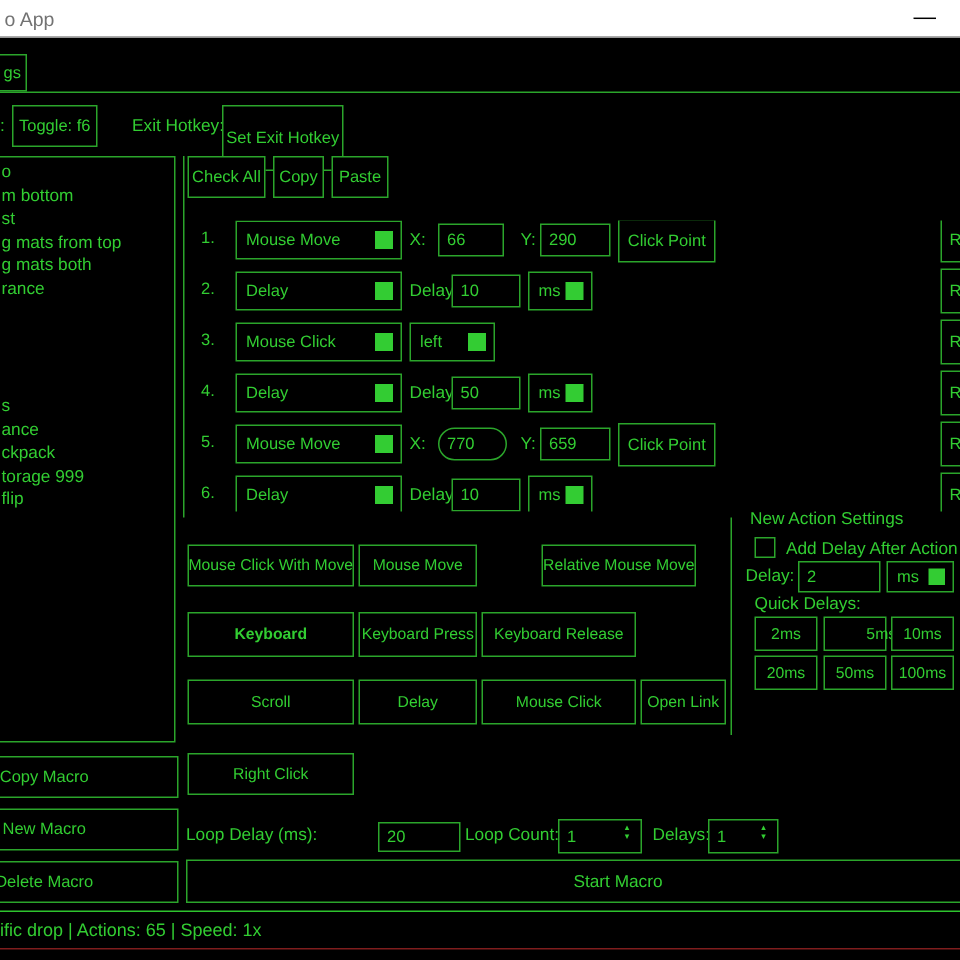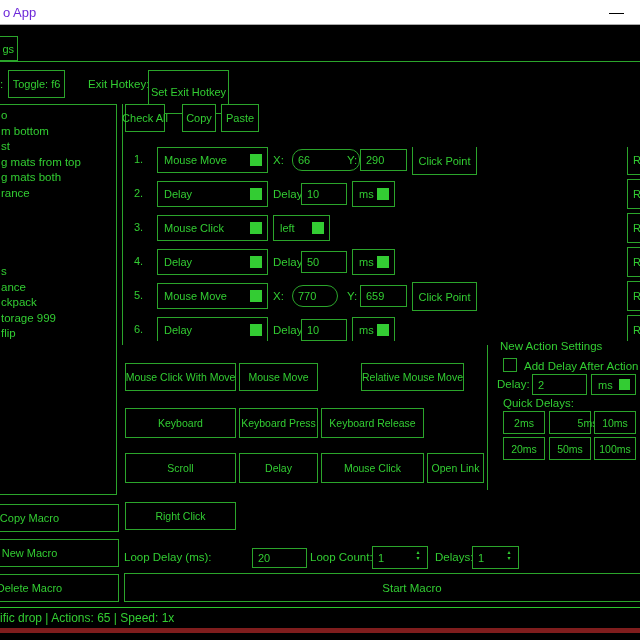--- a/index.html
+++ b/index.html
@@ -6,21 +6,21 @@
     --tx:#32CD32;
     --bd:#2BA52B;
     --sq:#33CC33;
     --bg:#000000;
   }
   *{box-sizing:border-box; margin:0; padding:0;}
   html,body{width:640px; height:640px; overflow:hidden; background:var(--bg);
     font-family:"Liberation Sans", sans-serif;}
   .titlebar{position:absolute; left:0; top:0; width:640px; height:25px;
     background:#FFFFFF; border-bottom:1px solid #ABABAB;}
-  .title-text{position:absolute; left:3px; top:5px; color:#6d28d9; font-size:13px; white-space:nowrap;}
+  .title-text{position:absolute; left:3px; top:5px; color:#737373; font-size:13px; white-space:nowrap;}
   .min-btn{position:absolute; right:16px; top:2px; color:#000; font-size:15px; line-height:20px;}
   .lbl{position:absolute; color:var(--tx); font-size:11.5px; white-space:nowrap;}
   .btn{position:absolute; background:var(--bg); border:1px solid var(--bd); color:var(--tx);
     display:flex; align-items:center; justify-content:center; font-size:11px; white-space:nowrap;}
   .gbtn{font-size:10.5px;}
   .input{position:absolute; background:var(--bg); border:1px solid var(--bd); color:var(--tx);
     font-size:11px; display:flex; align-items:center; padding-left:5px; white-space:nowrap; overflow:hidden;}
   .dd{position:absolute; background:var(--bg); border:1px solid var(--bd); color:var(--tx);
     font-size:11px; display:flex; align-items:center; padding-left:6px; white-space:nowrap; overflow:hidden;}
   .sq{position:absolute; right:5px; top:50%; margin-top:-6px; width:12px; height:12px; background:var(--sq);}
@@ -31,21 +31,21 @@
     border:1px solid var(--bd); overflow:hidden; padding-top:3px;}
   .listbox .item{height:15.6px; line-height:15.6px; padding-left:30px; color:var(--tx);
     font-size:11.5px; white-space:nowrap;}
   .rows-clip{position:absolute; left:125px; top:147px; width:515px; height:194px; overflow:hidden;}
   .arow{position:absolute; left:0; width:515px; height:30px;}
   .rownum{position:absolute; left:9px; top:6px; color:var(--tx); font-size:11px;}
   .spin-icons{position:absolute; right:4px; top:2px; width:10px; text-align:center;
     color:var(--tx); font-size:6px; line-height:6px;}
   .checkbox{position:absolute; width:14px; height:14px; border:1px solid var(--bd); background:var(--bg);}
   .statusbar{position:absolute; left:0; top:607px; width:640px; height:26px;
-    border-top:1px solid #2EC42E; border-bottom:5px solid #7f1d1d; background:var(--bg);
+    border-top:1px solid #2EC42E; border-bottom:1px solid #7f1d1d; background:var(--bg);
     display:flex; align-items:center;}
   .statusbar span{color:var(--tx); font-size:12px; white-space:nowrap;}
 </style>
 </head>
 <body>
 
 <div class="titlebar">
   <span class="title-text">o App</span>
   <span class="min-btn">—</span>
 </div>
@@ -73,34 +73,34 @@
   <div class="item"></div>
   <div class="item">s</div>
   <div class="item">ance</div>
   <div class="item">ckpack</div>
   <div class="item">torage 999</div>
   <div class="item">flip</div>
 </div>
 
 <div class="vline" style="left:122px; top:104px; height:241px;"></div>
 
-<div class="btn" style="left:125px; top:104px; width:40px; height:28px;">Check All</div>
+<div class="btn" style="left:125px; top:104px; width:52px; height:28px;">Check All</div>
 <div class="btn" style="left:182px; top:104px; width:34px; height:28px;">Copy</div>
 <div class="btn" style="left:221px; top:104px; width:38px; height:28px;">Paste</div>
 
 <div class="rows-clip">
 
   <div class="arow" style="top:0;">
     <span class="rownum">1.</span>
     <div class="dd" style="left:32px; top:0; width:111px; height:26px;">
       <span>Mouse Move</span>
       <span class="sq"></span>
     </div>
     <span class="lbl" style="left:148px; top:7px;">X:</span>
-    <div class="input" style="left:167px; top:2px; width:68px; height:22px;border-radius:10px;">66</div>
+    <div class="input" style="left:167px; top:2px; width:44px; height:22px;">66</div>
     <span class="lbl" style="left:222px; top:7px;">Y:</span>
     <div class="input" style="left:235px; top:2px; width:47px; height:22px;">290</div>
     <div class="btn" style="left:287px; top:-1px; width:65px; height:29px;">Click Point</div>
     <div class="btn" style="left:502px; top:-2px; width:60px; height:30px; justify-content:flex-start; padding-left:5px;">R</div>
   </div>
 
   <div class="arow" style="top:34px;">
     <span class="rownum">2.</span>
     <div class="dd" style="left:32px; top:0; width:111px; height:26px;">
       <span>Delay</span>
@@ -170,21 +170,21 @@
       <span class="sq"></span>
     </div>
     <div class="btn" style="left:502px; top:-2px; width:60px; height:30px; justify-content:flex-start; padding-left:5px;">R</div>
   </div>
 </div>
 
 <div class="btn gbtn" style="left:125px; top:363px; width:111px; height:28px;">Mouse Click With Move</div>
 <div class="btn gbtn" style="left:239px; top:363px; width:79px; height:28px;">Mouse Move</div>
 <div class="btn gbtn" style="left:321px; top:363px; width:103px; height:28px;margin-left:40px;">Relative Mouse Move</div>
 
-<div class="btn gbtn" style="left:125px; top:408px; width:111px; height:30px;">Keyboard</div>
+<div class="btn gbtn" style="left:125px; top:408px; width:111px; height:30px;font-weight:bold;">Keyboard</div>
 <div class="btn gbtn" style="left:239px; top:408px; width:79px; height:30px;">Keyboard Press</div>
 <div class="btn gbtn" style="left:321px; top:408px; width:103px; height:30px;">Keyboard Release</div>
 
 <div class="btn gbtn" style="left:125px; top:453px; width:111px; height:30px;">Scroll</div>
 <div class="btn gbtn" style="left:239px; top:453px; width:79px; height:30px;">Delay</div>
 <div class="btn gbtn" style="left:321px; top:453px; width:103px; height:30px;">Mouse Click</div>
 <div class="btn gbtn" style="left:427px; top:453px; width:57px; height:30px;">Open Link</div>
 
 <div class="btn gbtn" style="left:125px; top:502px; width:111px; height:28px;">Right Click</div>
 

